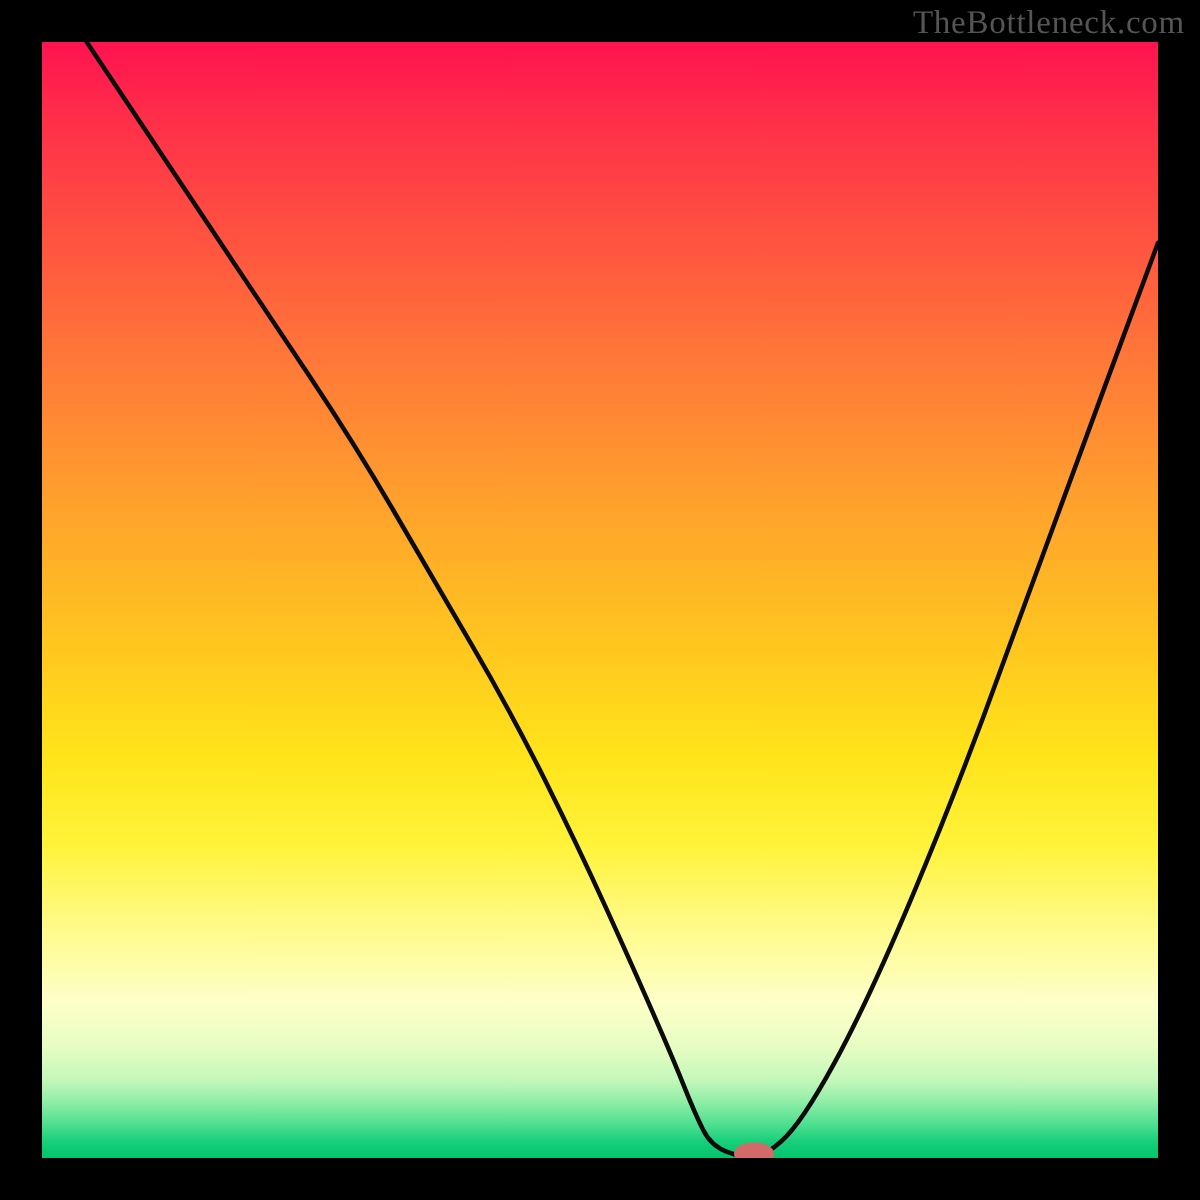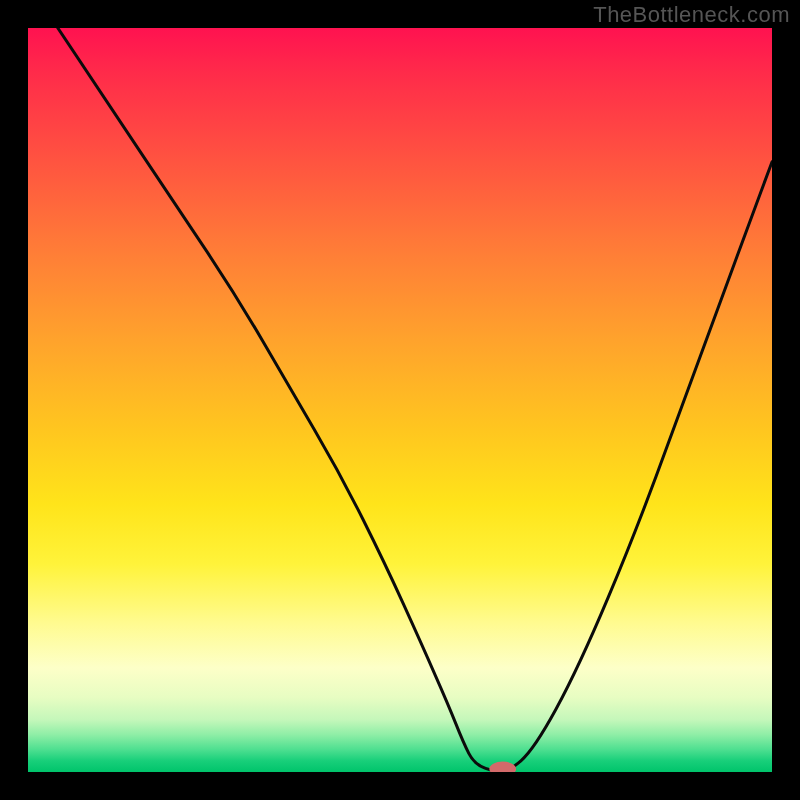--- a/index.html
+++ b/index.html
@@ -9,20 +9,21 @@
     height: 800px;
     background: #000;
     overflow: hidden;
     font-family: Arial, Helvetica, sans-serif;
   }
   .frame {
     position: relative;
     width: 800px;
     height: 788px;
     background: #000;
+    font-family: Liberation Serif, serif;
   }
   .watermark {
     position: absolute;
     top: 2px;
     right: 10px;
     font-size: 22px;
     font-weight: 500;
     color: #555;
     letter-spacing: 0.5px;
     z-index: 10;

